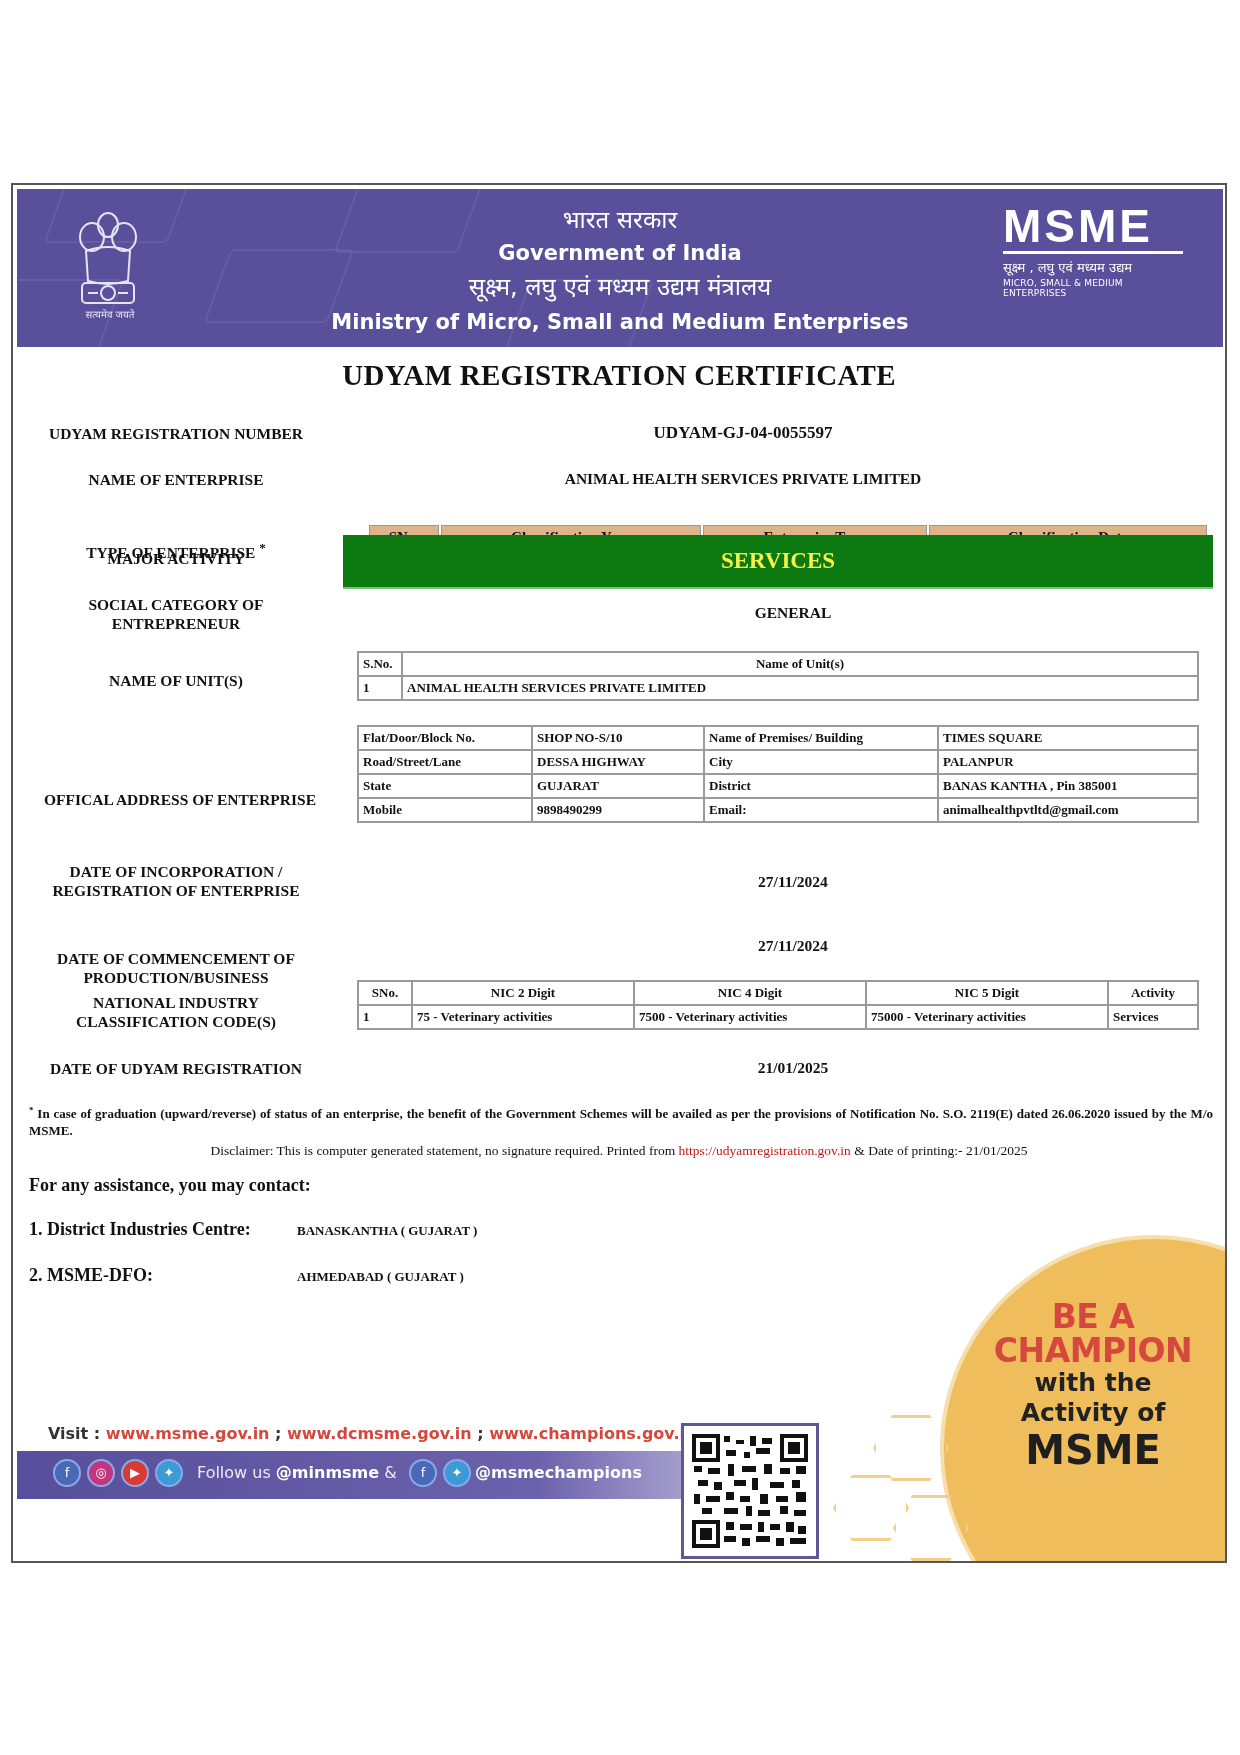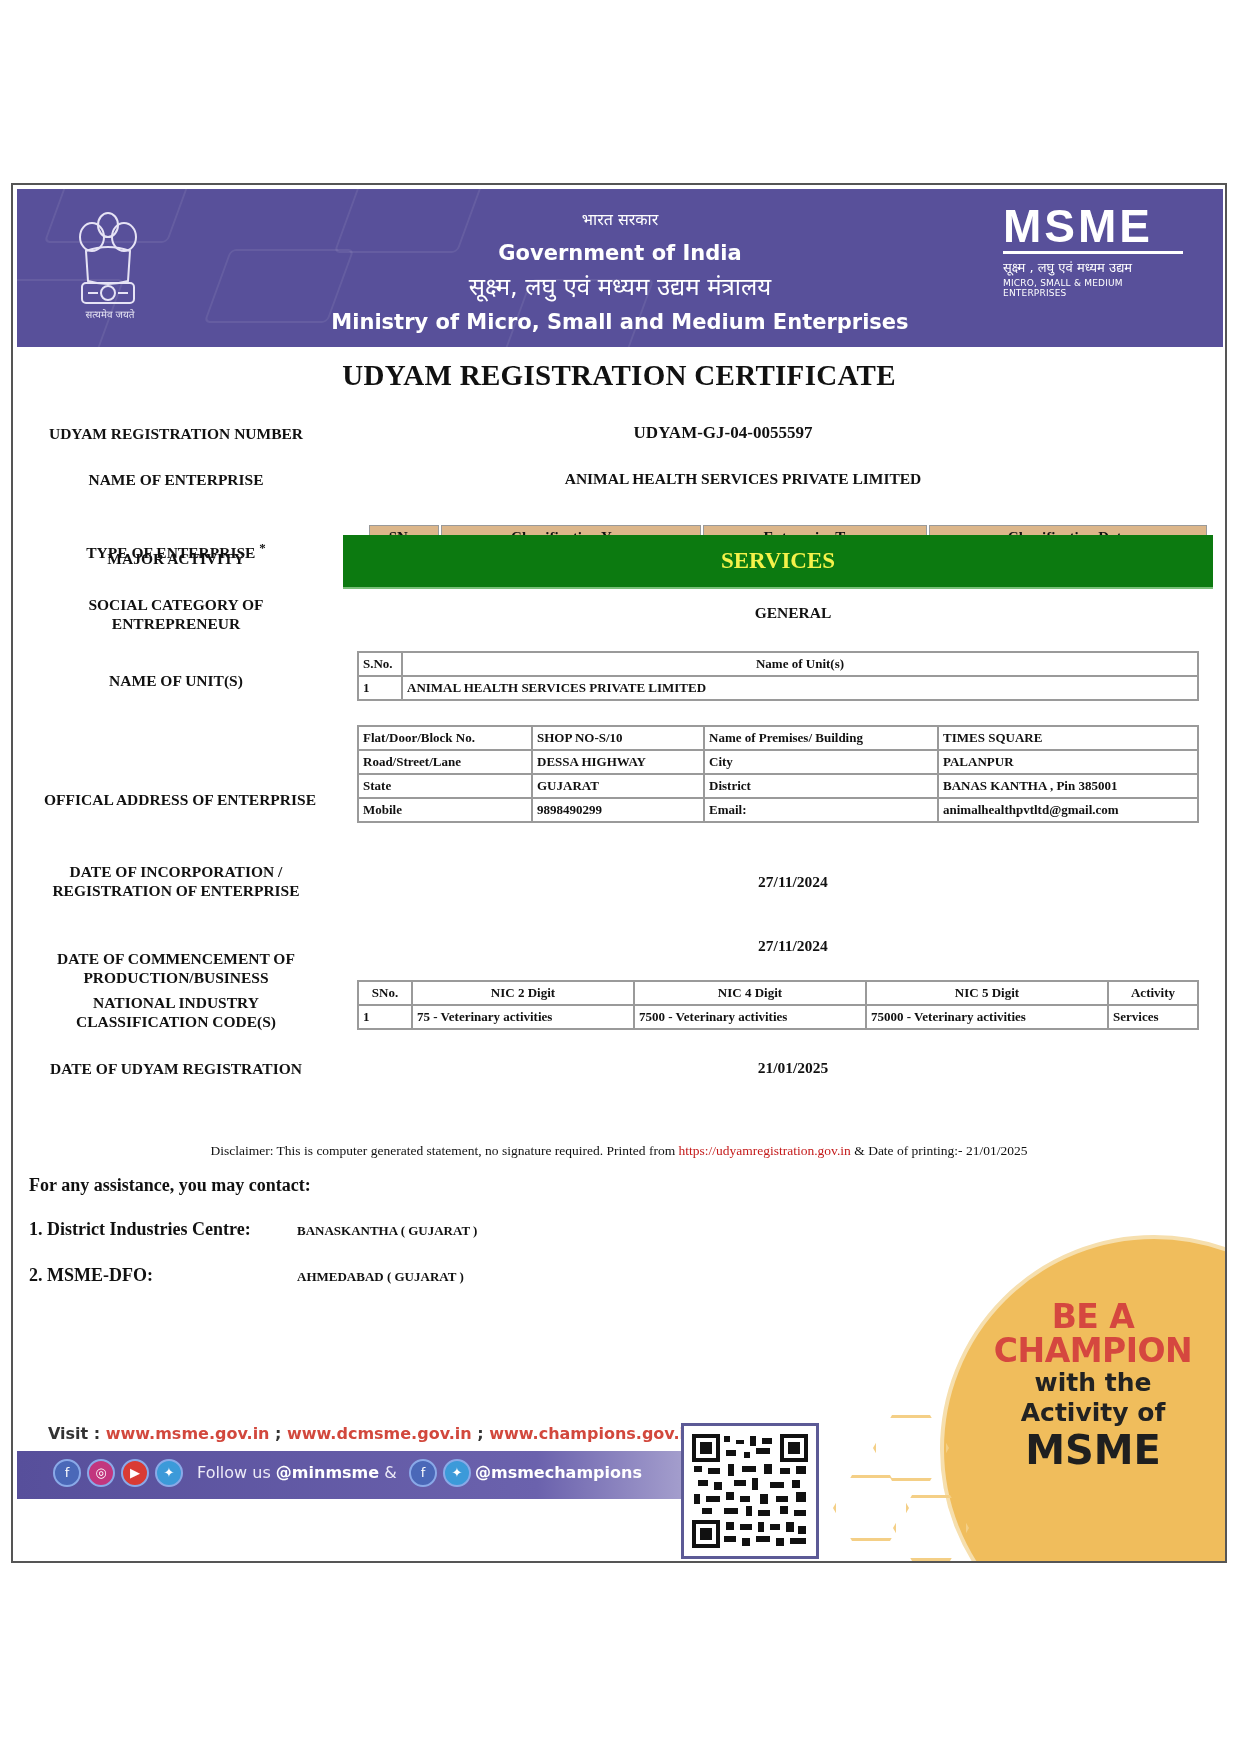--- a/index.html
+++ b/index.html
@@ -3,21 +3,21 @@
 <meta charset="utf-8">
 <style>
   html, body { margin:0; padding:0; background:#ffffff; }
   body { width:1240px; height:1755px; position:relative; font-family:"Liberation Serif", "DejaVu Serif", serif; color:#111; overflow:hidden; }
   .frame { position:absolute; left:11px; top:183px; width:1216px; height:1380px; border:2px solid #555; box-sizing:border-box; background:#fff; overflow:hidden; }
   .banner { position:absolute; left:4px; top:4px; width:1206px; height:158px; background:#58509a; overflow:hidden; }
   .banner .hex { position:absolute; border:2px solid rgba(255,255,255,0.08); width:120px; height:70px; transform:skewX(-20deg); border-radius:6px; }
   .emblem { position:absolute; left:55px; top:18px; width:72px; height:118px; }
   .emblem-motto { position:absolute; left:60px; top:118px; width:66px; font-size:10px; color:#e8e6f5; text-align:center; font-family:"DejaVu Sans", sans-serif; }
   .banner-center { position:absolute; left:0; right:0; top:14px; text-align:center; color:#fff; font-family:"DejaVu Sans", sans-serif; }
-  .banner-center .l1 { font-size:16px; line-height:34px; }
+  .banner-center .l1 { font-size:24px; line-height:34px; }
   .banner-center .l2 { font-size:21px; line-height:32px; font-weight:bold; }
   .banner-center .l3 { font-size:24px; line-height:36px; }
   .banner-center .l4 { font-size:21px; line-height:34px; font-weight:bold; }
   .msme-logo { position:absolute; right:40px; top:14px; width:180px; color:#fff; text-align:left; font-family:"DejaVu Sans", sans-serif; }
   .msme-logo .big { font-size:46px; font-weight:bold; letter-spacing:3px; line-height:46px; border-bottom:3px solid #fff; padding-bottom:2px; font-family:"Liberation Sans", sans-serif; }
   .msme-logo .hi { font-size:13px; margin-top:4px; }
   .msme-logo .en { font-size:9px; margin-top:2px; letter-spacing:0.2px; }
 
   .title { position:absolute; left:0; right:0; top:174px; text-align:center; font-size:29px; font-weight:bold; letter-spacing:0.3px; }
   .lbl { position:absolute; font-weight:bold; font-size:15.5px; text-align:center; line-height:19px; }
@@ -96,21 +96,21 @@
     <div class="msme-logo">
       <div class="big">MSME</div>
       <div class="hi">सूक्ष्म , लघु एवं मध्यम उद्यम</div>
       <div class="en">MICRO, SMALL &amp; MEDIUM ENTERPRISES</div>
     </div>
   </div>
 
   <div class="title">UDYAM REGISTRATION CERTIFICATE</div>
 
   <div class="lbl" style="left:18px;top:239px;width:290px;">UDYAM REGISTRATION NUMBER</div>
-  <div class="val" style="left:560px;top:238px;width:300px;font-size:17px;">UDYAM-GJ-04-0055597</div>
+  <div class="val" style="left:580px;top:238px;width:300px;font-size:17px;">UDYAM-GJ-04-0055597</div>
 
   <div class="lbl" style="left:18px;top:285px;width:290px;">NAME OF ENTERPRISE</div>
   <div class="val" style="left:480px;top:285px;width:500px;">ANIMAL HEALTH SERVICES PRIVATE LIMITED</div>
 
   <div class="lbl" style="left:18px;top:353px;width:290px;">
     <span>TYPE OF ENTERPRISE</span>
     <sup>*</sup>
   </div>
   <table class="ent-tbl" style="top:338px;">
     <tbody>
@@ -213,20 +213,21 @@
       <td>7500 - Veterinary activities</td>
       <td>75000 - Veterinary activities</td>
       <td>Services</td>
     </tr>
   </tbody>
     </table>
 
   <div class="lbl" style="left:18px;top:874px;width:290px;">DATE OF UDYAM REGISTRATION</div>
   <div class="val" style="left:630px;top:874px;width:300px;">21/01/2025</div>
 
+  <div class="note"><sup>*</sup> <span>In case of graduation (upward/reverse) of status of an enterprise, the benefit of the Government Schemes will be availed as per the provisions of Notification No. S.O. 2119(E) dated 26.06.2020 issued by the M/o MSME.</span></div>
 
   <div class="disclaimer">
     <span>Disclaimer: This is computer generated statement, no signature required. Printed from </span><span class="link">https://udyamregistration.gov.in</span><span> &amp; Date of printing:- 21/01/2025</span>
   </div>
 
   <div class="assist">For any assistance, you may contact:</div>
   <div class="contact-lbl" style="top:1034px;">1. District Industries Centre:</div>
   <div class="contact-val" style="top:1038px;">BANASKANTHA ( GUJARAT )</div>
   <div class="contact-lbl" style="top:1080px;">2. MSME-DFO:</div>
   <div class="contact-val" style="top:1084px;">AHMEDABAD ( GUJARAT )</div>

